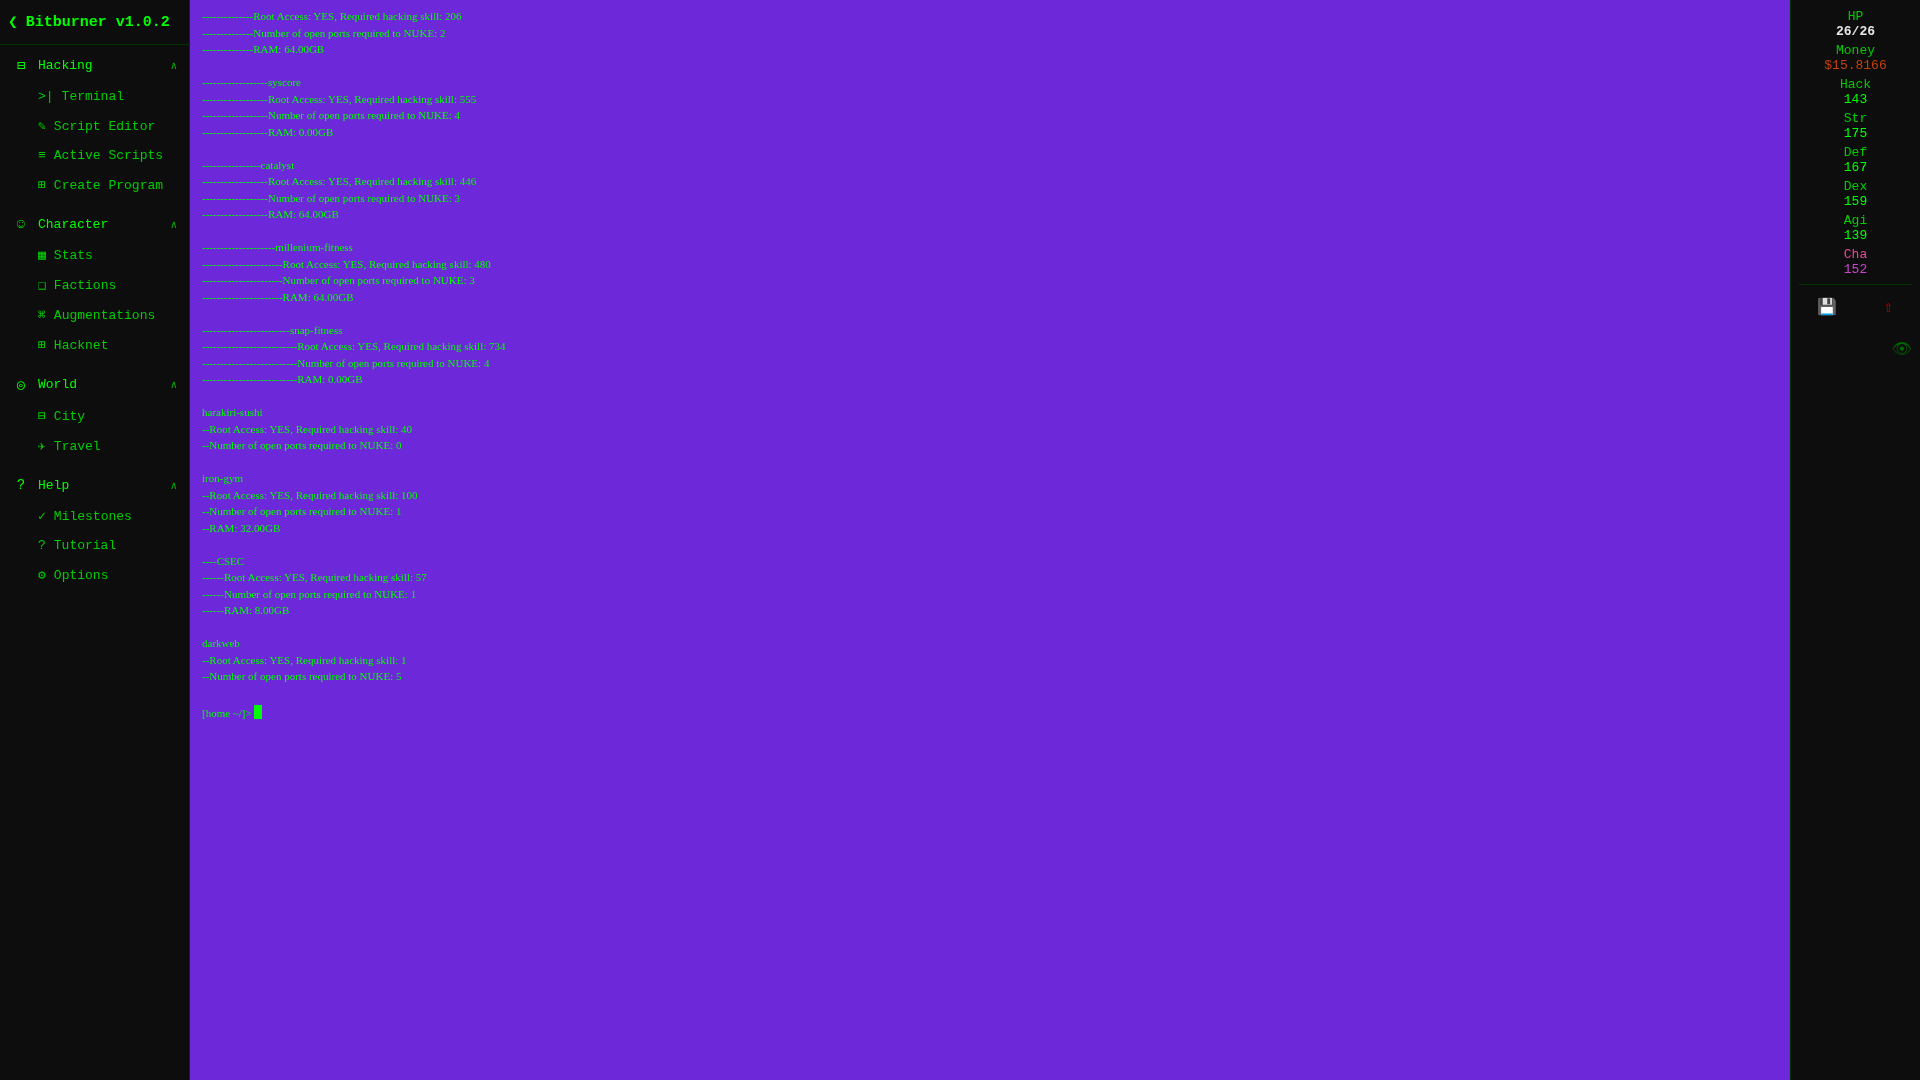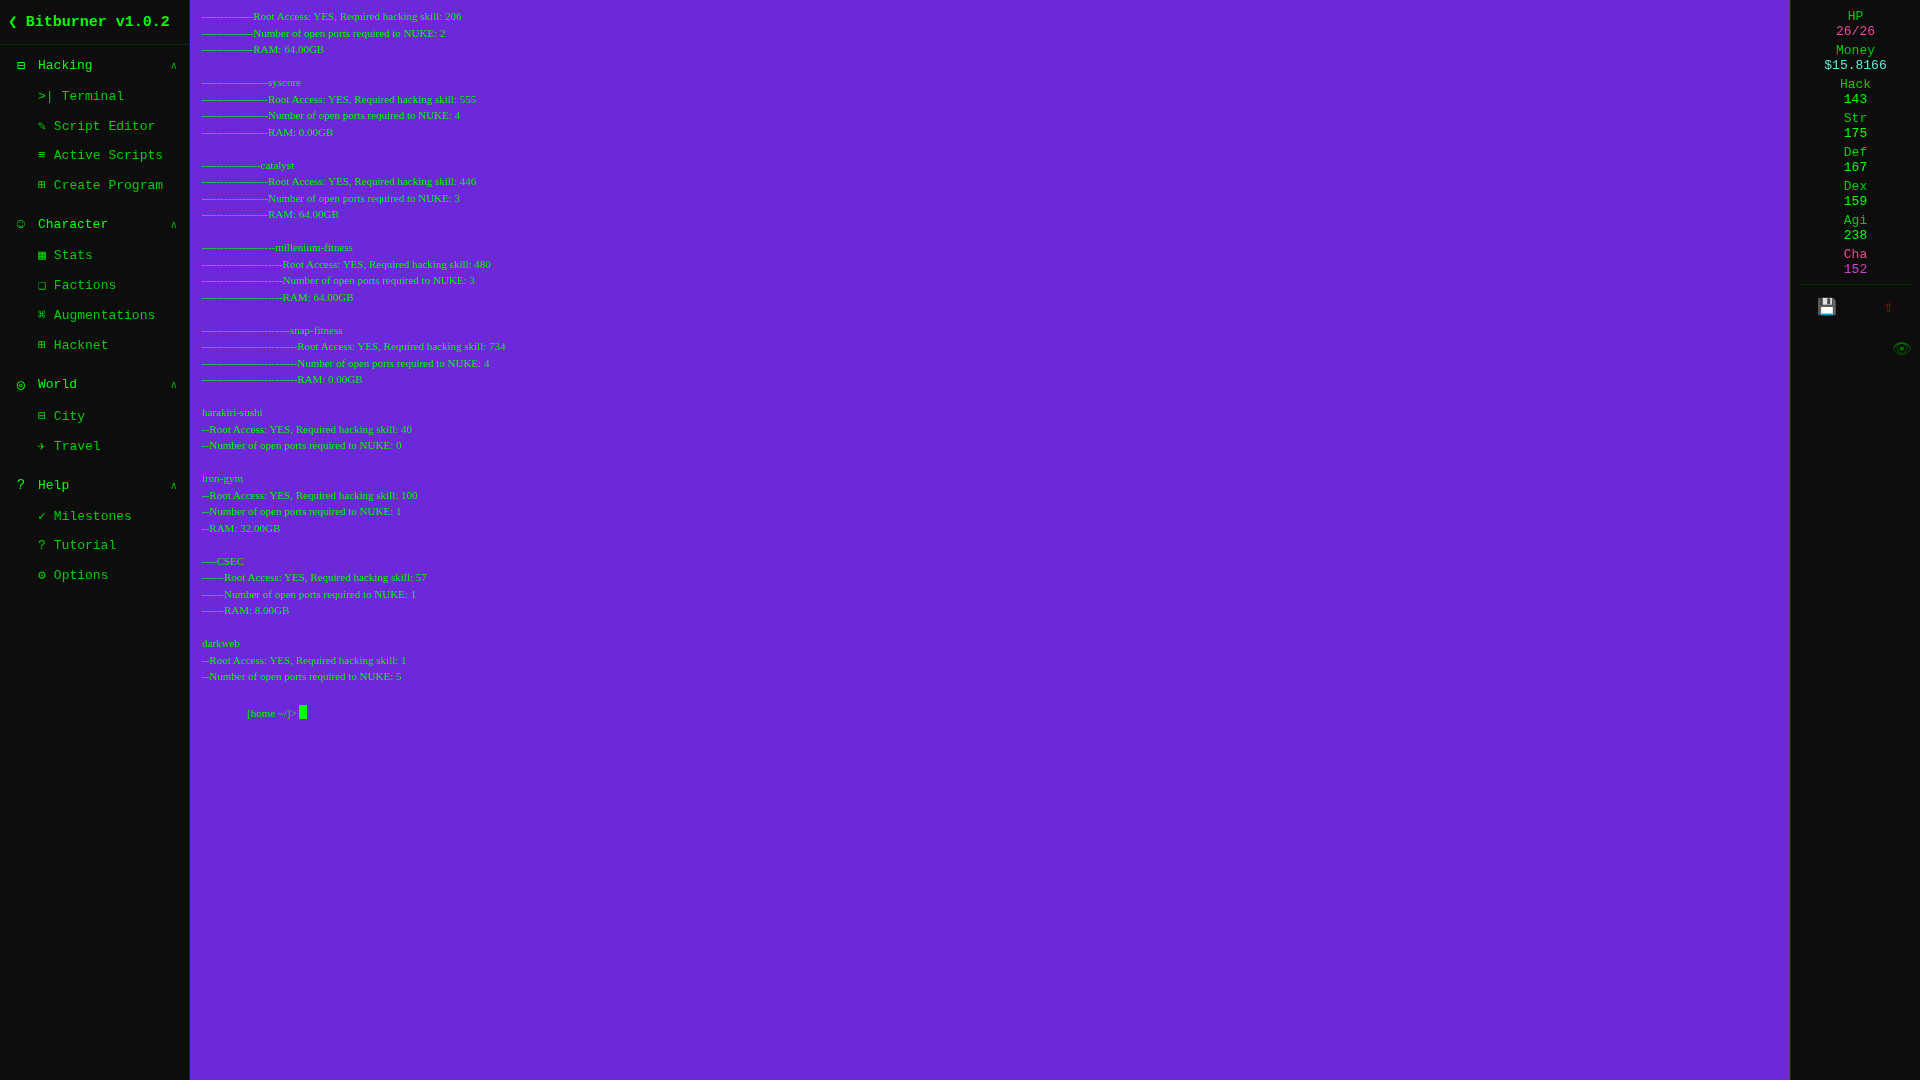--- a/index.html
+++ b/index.html
@@ -100,21 +100,20 @@
 
     .terminal-line {
       white-space: pre;
       line-height: 1.5;
     }
 
     .prompt-line {
       display: flex;
       align-items: flex-start;
       margin-top: 4px;
-      margin-left: 45px;
     }
 
     .prompt-text {
       color: #00ff00;
     }
 
     .cursor {
       display: inline-block;
       width: 8px;
       height: 14px;
@@ -151,22 +150,22 @@
 
     .stat-label {
       color: #00cc00;
     }
 
     .stat-value {
       color: #00ff00;
       text-align: right;
     }
 
-    .stat-value.hp-current { color: #ec4899; }
-    .stat-value.money { color: #5eead4; }
+    .stat-value.hp-current { color: #e5e5e5; font-weight: bold; }
+    .stat-value.money { color: #c2410c; }
     .stat-value.cha-val { color: #cc44cc; }
 
     .stat-label.cha-label { color: #ec4899; }
 
     .stat-divider {
       border: none;
       border-top: 1px solid #003300;
       margin: 4px 0;
     }
 
@@ -359,21 +358,21 @@
   <div class="stat-row">
     <span class="stat-label">Def</span>
     <span class="stat-value">167</span>
   </div>
   <div class="stat-row">
     <span class="stat-label">Dex</span>
     <span class="stat-value">159</span>
   </div>
   <div class="stat-row">
     <span class="stat-label">Agi</span>
-    <span class="stat-value">238</span>
+    <span class="stat-value">139</span>
   </div>
   <div class="stat-row">
     <span class="stat-label cha-label">Cha</span>
     <span class="stat-value cha-val">152</span>
   </div>
   <hr class="stat-divider">
   <div class="stat-icon-row">
     <span class="stat-icon">💾</span>
     <span class="stat-icon red">⇧</span>
   </div>

